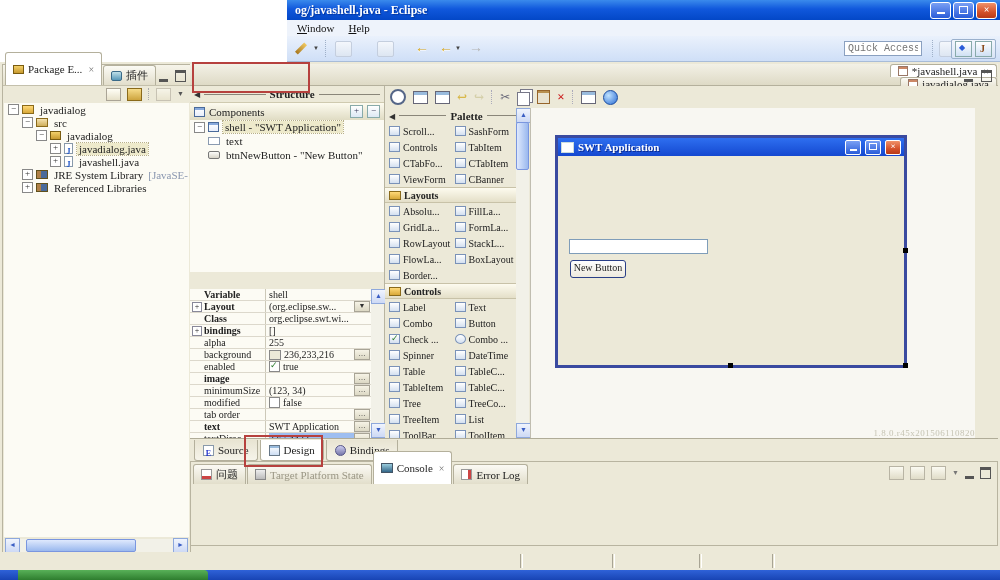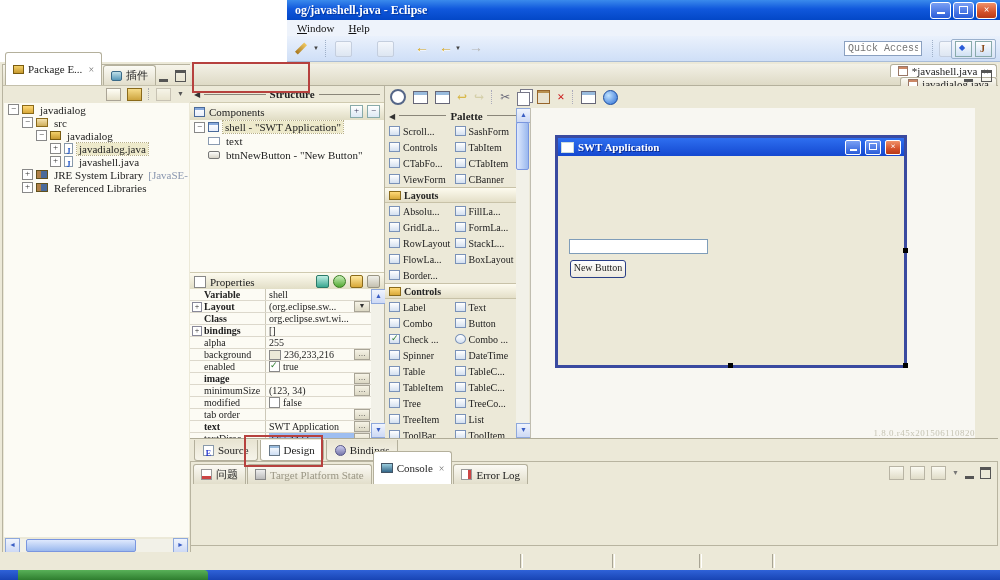--- a/index.html
+++ b/index.html
@@ -376,29 +376,20 @@
 
           <span class="icon ticon i-textwidget"></span>
           <span class="tlabel">text</span>
         </div>
         <div class="tree-row" style="padding-left: 18px;">
 
           <span class="icon ticon i-buttonwidget"></span>
           <span class="tlabel">btnNewButton - "New Button"</span>
         </div>
       </div>
-    <div id="prop-header" class="section-header">
-      <span class="ph-icon"></span>
-      <span>Properties</span>
-      <span class="spacer"></span>
-      <span class="mini-glyph g-teal"></span>
-      <span class="mini-glyph g-green"></span>
-      <span class="mini-glyph g-gold"></span>
-      <span class="mini-glyph g-gray"></span>
-    </div>
     <div id="prop-grid">
 
     <div class="prop-row bold">
           <div class="pname">
             
             <span class="pnametext">Variable</span>
           </div>
           <div class="pval">
 
             <span class="pvaltext">shell</span>

